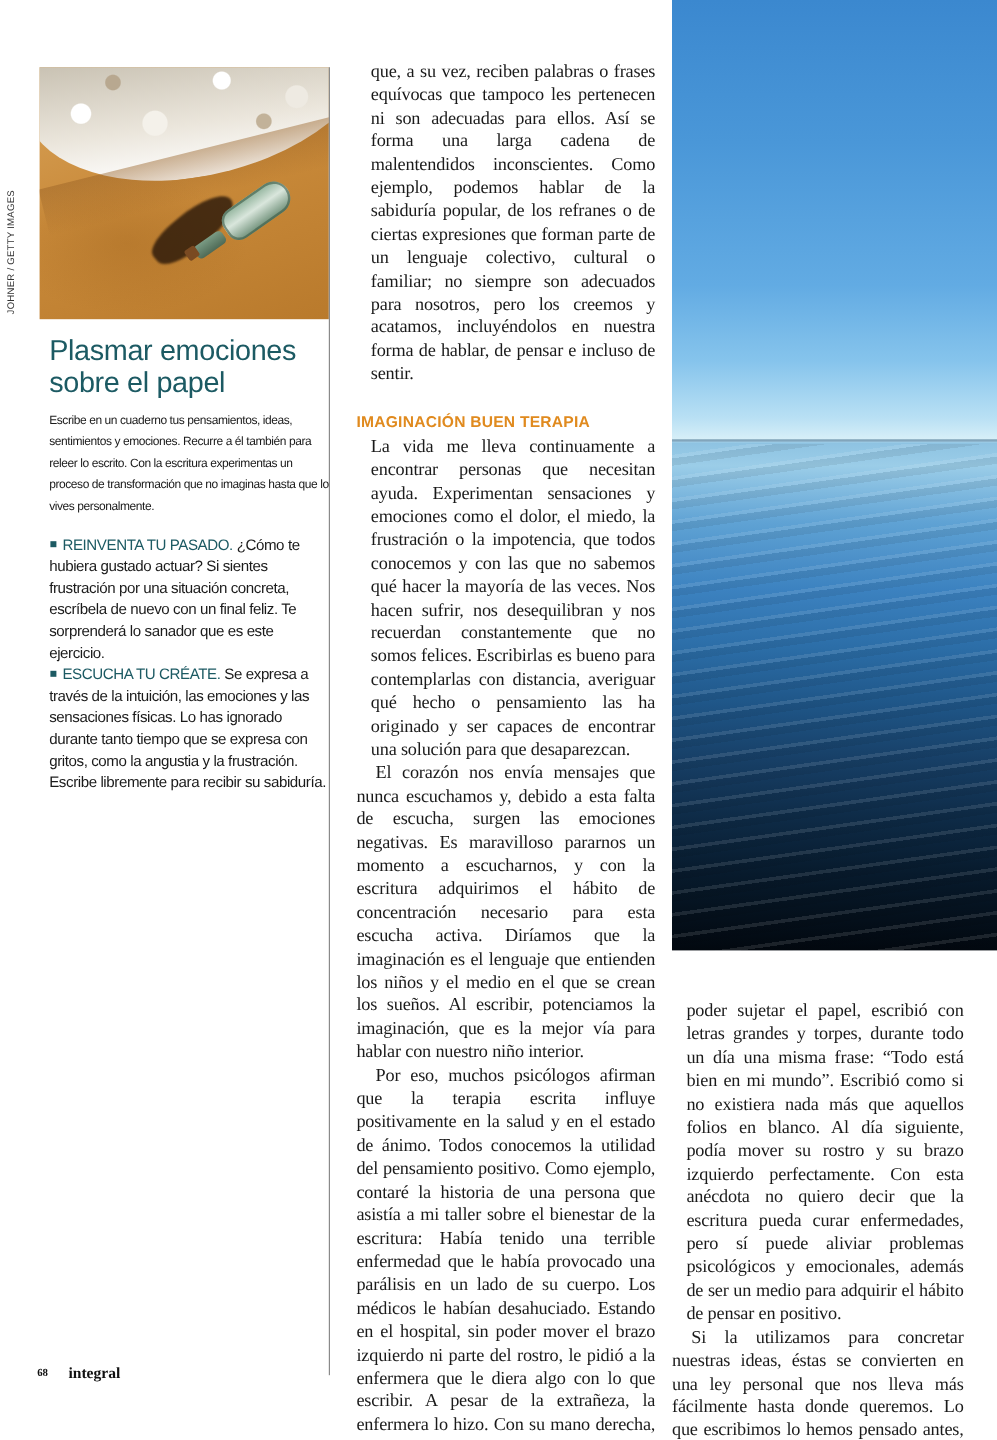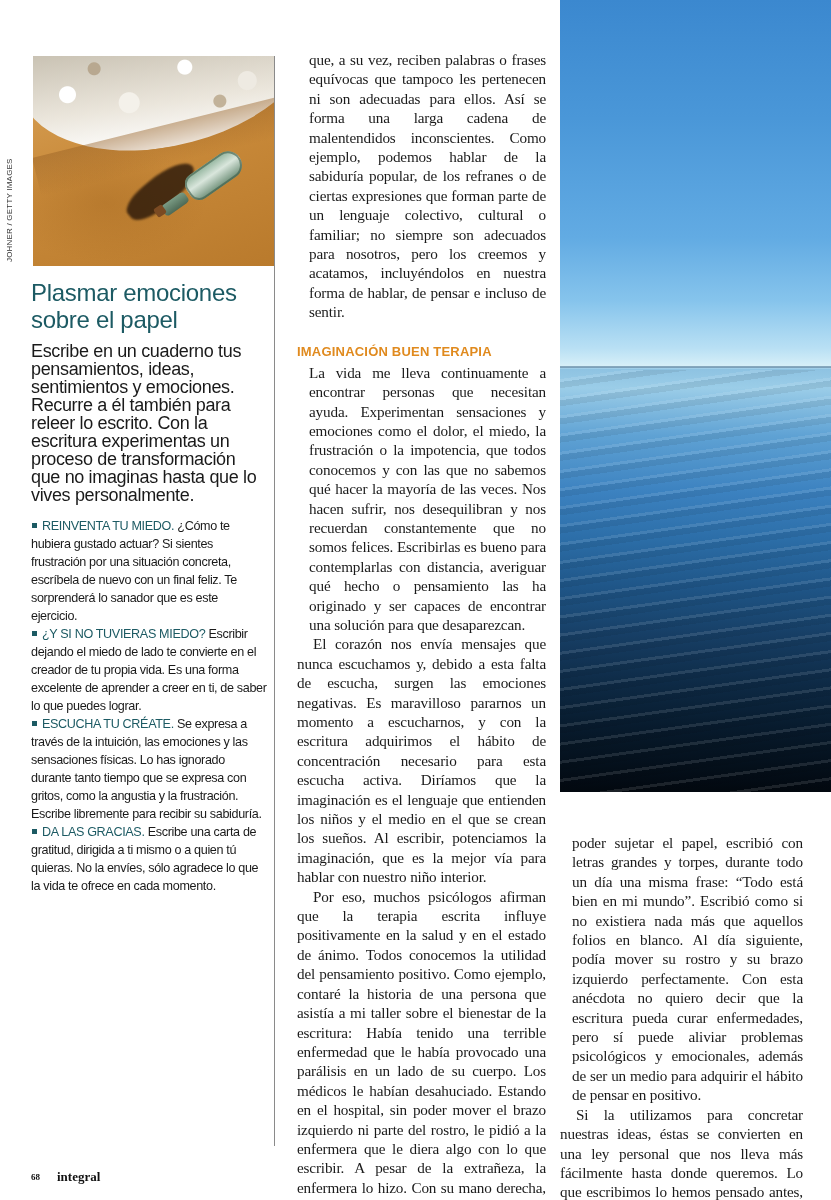--- a/index.html
+++ b/index.html
@@ -58,30 +58,30 @@
       position: absolute; left: 5px; top: 262px; transform-origin: left top; transform: rotate(-90deg);
       font-family: "Liberation Sans", sans-serif; font-size: 8px; letter-spacing: 0.2px;
       color: #333; white-space: nowrap;
     }
 
     
     .sidebar-rule {
       position: absolute; left: 274px; top: 56px; width: 1px; height: 1090px; background: #8a8a8a;
     }
     .sidebar {
-      position: absolute; left: 31px; top: 279px; width: 236px;
+      position: absolute; left: 41px; top: 279px; width: 236px;
       font-family: "Liberation Sans", "DejaVu Sans", sans-serif; color: #1a1a1a;
     }
     .sidebar-title {
       font-family: "Liberation Sans", sans-serif; font-weight: normal;
       font-size: 24px; line-height: 27px; color: #1c5a63; letter-spacing: -0.3px;
       margin-bottom: 9px;
     }
     .sidebar-intro {
-      font-size: 18px; line-height: 18px; letter-spacing: -0.35px; margin-bottom: 13px;
+      font-size: 10px; line-height: 18px; letter-spacing: -0.35px; margin-bottom: 13px;
     }
     .tip { font-size: 12.6px; line-height: 18px; letter-spacing: -0.35px; }
     .tip-bullet {
       display: inline-block; width: 5px; height: 5px; background: #1c5a63; vertical-align: middle;
       margin: 0 5px 3px 1px;
     }
     .tip-head { color: #1c5a63; }
 
     
     .col-mid {
@@ -113,21 +113,21 @@
     .sea-photo .horizon {
       position: absolute; left: 0; top: 366px; width: 100%; height: 2px; background: rgba(70,110,140,0.55);
     }
     .col-right {
       position: absolute; left: 560px; top: 833px; width: 243px;
       font-size: 15.2px; line-height: 19.4px; text-align: justify; letter-spacing: -0.15px;
     }
 
     
     .footer {
-      position: absolute; left: 31px; top: 1167px;
+      position: absolute; left: 31px; top: 1135px;
       font-family: "Liberation Serif", serif; color: #111; white-space: nowrap;
     }
     .page-number { font-size: 9px; font-weight: bold; margin-right: 13px; vertical-align: 1px; }
     .magazine-name { font-size: 13px; font-weight: bold; }
   </style>
 </head>
 <body>
 
 <div class="beach-photo">
   <div class="foam"></div>
@@ -142,24 +142,22 @@
 <div class="sidebar-rule"></div>
 
 <div class="sidebar">
   <h2 class="sidebar-title">
     <span>Plasmar emociones</span><br>
     <span>sobre el papel</span>
   </h2>
   <p class="sidebar-intro">Escribe en un cuaderno tus pensamientos, ideas, sentimientos y emociones. Recurre a él también para releer lo escrito. Con la escritura experimentas un proceso de transformación que no imaginas hasta que lo vives personalmente.</p>
 
   <div class="tips">
-    <p class="tip"><span class="tip-bullet"></span><span class="tip-head">REINVENTA TU MIEDO.</span><span> ¿Cómo te hubiera gustado actuar? Si sientes frustración por una situación concreta, escríbela de nuevo con un final feliz. Te sorprenderá lo sanador que es este ejercicio.</span></p>
-    <p class="tip"><span class="tip-bullet"></span><span class="tip-head">¿Y SI NO TUVIERAS MIEDO?</span><span> Escribir dejando el miedo de lado te convierte en el creador de tu propia vida. Es una forma excelente de aprender a creer en ti, de saber lo que puedes lograr.</span></p>
+    <p class="tip"><span class="tip-bullet"></span><span class="tip-head">REINVENTA TU PASADO.</span><span> ¿Cómo te hubiera gustado actuar? Si sientes frustración por una situación concreta, escríbela de nuevo con un final feliz. Te sorprenderá lo sanador que es este ejercicio.</span></p>
     <p class="tip"><span class="tip-bullet"></span><span class="tip-head">ESCUCHA TU CRÉATE.</span><span> Se expresa a través de la intuición, las emociones y las sensaciones físicas. Lo has ignorado durante tanto tiempo que se expresa con gritos, como la angustia y la frustración. Escribe libremente para recibir su sabiduría.</span></p>
-    <p class="tip"><span class="tip-bullet"></span><span class="tip-head">DA LAS GRACIAS.</span><span> Escribe una carta de gratitud, dirigida a ti mismo o a quien tú quieras. No la envíes, sólo agradece lo que la vida te ofrece en cada momento.</span></p>
   </div>
 </div>
 
 <div class="col-mid">
   <p class="noindent">que, a su vez, reciben palabras o frases equívocas que tampoco les pertenecen ni son adecuadas para ellos. Así se forma una larga cadena de malentendidos inconscientes. Como ejemplo, podemos hablar de la sabiduría popular, de los refranes o de ciertas expresiones que forman parte de un lenguaje colectivo, cultural o familiar; no siempre son adecuados para nosotros, pero los creemos y acatamos, incluyéndolos en nuestra forma de hablar, de pensar e incluso de sentir.</p>
   <h3 class="section-head">IMAGINACIÓN BUEN TERAPIA</h3>
   <p class="noindent">La vida me lleva continuamente a encontrar personas que necesitan ayuda. Experimentan sensaciones y emociones como el dolor, el miedo, la frustración o la impotencia, que todos conocemos y con las que no sabemos qué hacer la mayoría de las veces. Nos hacen sufrir, nos desequilibran y nos recuerdan constantemente que no somos felices. Escribirlas es bueno para contemplarlas con distancia, averiguar qué hecho o pensamiento las ha originado y ser capaces de encontrar una solución para que desaparezcan.</p>
   <p>El corazón nos envía mensajes que nunca escuchamos y, debido a esta falta de escucha, surgen las emociones negativas. Es maravilloso pararnos un momento a escucharnos, y con la escritura adquirimos el hábito de concentración necesario para esta escucha activa. Diríamos que la imaginación es el lenguaje que entienden los niños y el medio en el que se crean los sueños. Al escribir, potenciamos la imaginación, que es la mejor vía para hablar con nuestro niño interior.</p>
   <p>Por eso, muchos psicólogos afirman que la terapia escrita influye positivamente en la salud y en el estado de ánimo. Todos conocemos la utilidad del pensamiento positivo. Como ejemplo, contaré la historia de una persona que asistía a mi taller sobre el bienestar de la escritura: Había tenido una terrible enfermedad que le había provocado una parálisis en un lado de su cuerpo. Los médicos le habían desahuciado. Estando en el hospital, sin poder mover el brazo izquierdo ni parte del rostro, le pidió a la enfermera que le diera algo con lo que escribir. A pesar de la extrañeza, la enfermera lo hizo. Con su mano derecha, sin</p>
 </div>

